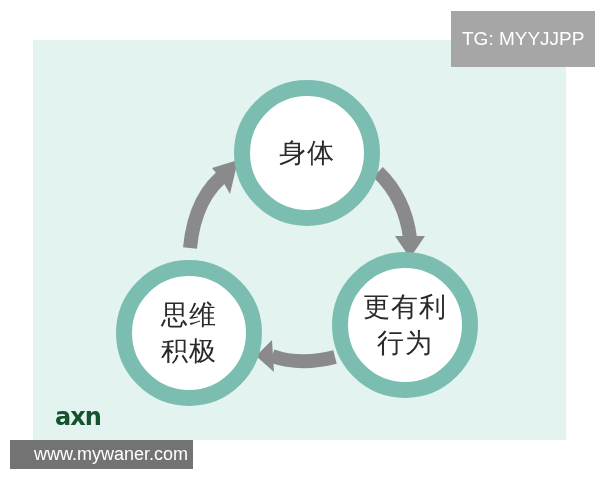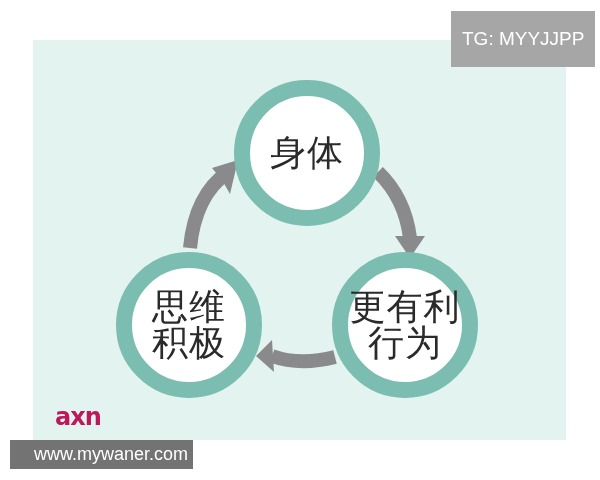--- a/index.html
+++ b/index.html
@@ -1,21 +1,21 @@
 <!DOCTYPE html>
 <html><head>
 <meta charset="utf-8">
 <style>
   html,body{margin:0;padding:0;background:#ffffff;}
   body{width:600px;height:480px;position:relative;overflow:hidden;font-family:"DejaVu Sans","Liberation Sans",sans-serif;}
   .panel{position:absolute;left:33px;top:40px;width:533px;height:400px;background:#e2f3f0;}
   .diagram{position:absolute;left:0;top:0;width:600px;height:480px;}
-  .node{position:absolute;width:114px;height:114px;border-radius:50%;border:16px solid #7bbdb0;background:#ffffff;display:flex;flex-direction:column;align-items:center;justify-content:center;color:#2a2a2a;font-size:36px;line-height:36px;letter-spacing:1px;}
+  .node{position:absolute;width:114px;height:114px;border-radius:50%;border:16px solid #7bbdb0;background:#ffffff;display:flex;flex-direction:column;align-items:center;justify-content:center;color:#2a2a2a;font-size:27px;line-height:36px;letter-spacing:1px;}
   .node span{display:block;text-align:center;}
-  .logo{position:absolute;left:55px;top:403px;font-family:"DejaVu Sans",sans-serif;font-weight:bold;font-size:24px;color:#be185d;letter-spacing:-1px;}
+  .logo{position:absolute;left:55px;top:403px;font-family:"DejaVu Sans",sans-serif;font-weight:bold;font-size:24px;color:#14532d;letter-spacing:-1px;}
   .wm-tl{position:absolute;left:451px;top:11px;height:28px;padding:14px 11px;background:#a6a6a6;color:#ffffff;font-family:"Liberation Sans",sans-serif;font-size:19px;line-height:28px;}
   .wm-bl{position:absolute;left:10px;top:440px;width:183px;height:29px;background:#737373;color:#ffffff;font-family:"Liberation Sans",sans-serif;font-size:18px;line-height:29px;padding-left:24px;box-sizing:border-box;}
 </style>
 </head>
 <body>
 
 <div class="panel"></div>
 
 <svg class="diagram" viewBox="0 0 600 480" xmlns="http://www.w3.org/2000/svg">
   <g fill="none" stroke="#8a8a8c" stroke-width="14">
@@ -35,21 +35,21 @@
 
 <div class="node" style="left:234px;top:80px;">
   <span>身体</span>
 </div>
 
 <div class="node" style="left:332px;top:252px;">
   <span>更有利</span>
   <span>行为</span>
 </div>
 
-<div class="node" style="left:116px;top:252px;">
+<div class="node" style="left:116px;top:260px;">
   <span>思维</span>
   <span>积极</span>
 </div>
 
 <div class="logo">axn</div>
 
 <div class="wm-tl">TG: MYYJJPP</div>
 <div class="wm-bl">www.mywaner.com</div>
 
 </body></html>

